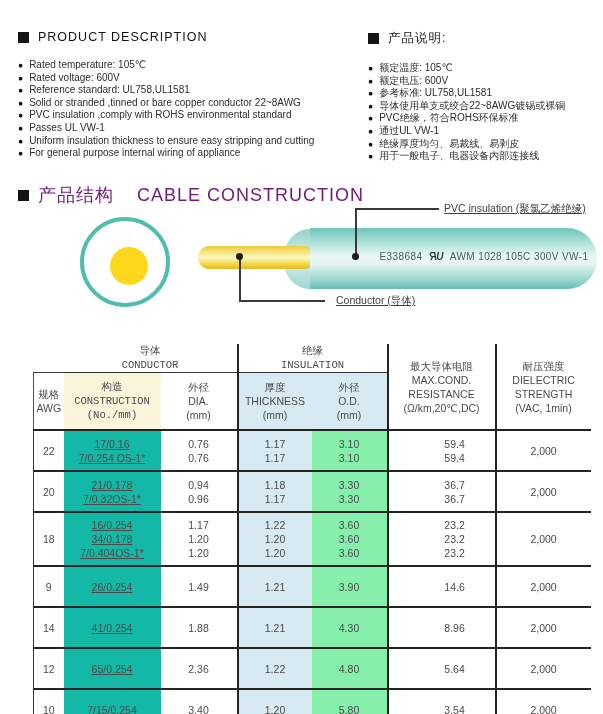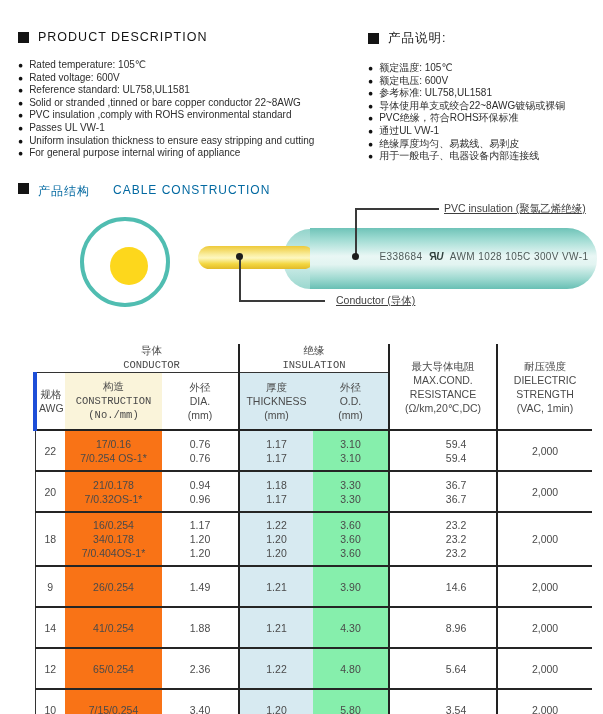--- a/index.html
+++ b/index.html
@@ -10,21 +10,21 @@
   .top-cols{position:absolute;left:18px;top:30px;width:578px;display:flex;}
   .col-en{width:350px;}
   .col-cn{width:228px;}
   .sec-title{display:flex;align-items:center;gap:9px;font-size:12.5px;letter-spacing:1px;color:#141414;margin:0 0 15px 0;font-weight:normal;}
   .sq{width:11px;height:11px;background:#141414;flex:0 0 auto;}
   ul.bullets{list-style:none;margin:0;padding:0;}
   ul.bullets li{display:flex;align-items:flex-start;gap:6px;font-size:10px;line-height:12.6px;color:#2d2d2d;}
   ul.bullets .bullet{font-size:8.5px;line-height:12.6px;color:#111;flex:0 0 auto;}
 
   
-  .sec2-title{position:absolute;left:18px;top:183px;display:flex;align-items:flex-start;gap:9px;font-size:12px;color:#0369a1;letter-spacing:1px;}
+  .sec2-title{position:absolute;left:18px;top:183px;display:flex;align-items:center;gap:9px;font-size:18px;color:#701a75;letter-spacing:1px;}
   .sec2-title .en{margin-left:14px;}
   .diagram{position:absolute;left:0;top:200px;width:603px;height:140px;}
   .xsec-ring{position:absolute;left:80px;top:17px;width:82px;height:82px;border:4px solid #50bdb1;border-radius:50%;background:#fff;}
   .xsec-core{position:absolute;left:26px;top:26px;width:38px;height:38px;border-radius:50%;background:#fdd71c;}
   .end-face{position:absolute;left:283px;top:29px;width:54px;height:60px;border-radius:50%;background:linear-gradient(180deg,#93d4cb 0%,#d9f1ee 50%,#9ad7ce 100%);z-index:1;}
   .rod{position:absolute;left:198px;top:46px;width:117px;height:23px;border-radius:11.5px;z-index:2;background:linear-gradient(180deg,#eeca39 0%,#faeea0 38%,#fdf7c0 52%,#f3d741 78%,#e2ba29 100%);}
   .jacket{position:absolute;left:310px;top:28px;width:287px;height:61px;border-radius:0 30px 30px 0;z-index:3;background:linear-gradient(180deg,#6fc3b8 0%,#9edbd2 18%,#e9f7f5 46%,#e2f4f1 60%,#9bd8cf 84%,#68bfb4 100%);}
   .cable-print{position:absolute;left:369px;top:51px;width:230px;z-index:4;text-align:center;font-size:10px;letter-spacing:0.4px;color:#4e5a58;white-space:nowrap;}
   .ul-mark{font-weight:bold;font-style:italic;color:#30403d;}
   .ul-mark .rev{display:inline-block;transform:scaleX(-1);}
@@ -33,27 +33,27 @@
   .plabel{position:absolute;font-size:10.5px;color:#3f3f3f;z-index:6;white-space:nowrap;text-decoration:underline;}
 
   
   table.spec{position:absolute;left:33px;top:344px;width:557px;border-collapse:collapse;table-layout:fixed;}
   table.spec td{text-align:center;vertical-align:middle;font-size:10.5px;color:#4a4a4a;line-height:14px;padding:0 2px;}
   td.gh{height:26px;border-bottom:1px solid #333;font-size:10px;line-height:12.5px;padding-top:2px;vertical-align:bottom;padding-bottom:2px;font-family:Liberation Mono, monospace;}
   td.gh-empty{border-left:none;}
   td.ch{height:56px;border-bottom:2px solid #222;font-size:10px;line-height:13.5px;}
   td.vh{border-bottom:2px solid #222;font-size:10px;line-height:13.5px;vertical-align:bottom;padding-bottom:5px;}
   td.v2{border-left:2px solid #222;}
-  td.bL{border-left:4px solid #1d4ed8;}
+  td.bL{border-left:1px solid #1d4ed8;}
   .bg-y{background:#faf4da;font-family:Liberation Mono, monospace;}
   .bg-b{background:#d7eaf1;}
   tbody.rows td{border-top:2px solid #252525;height:29px;padding-top:5px;padding-bottom:5px;}
   tbody.rows tr:last-child td{border-bottom:3px solid #1d1d1d;}
   tbody.rows td.col-awg{border-left:1px solid #333;text-align:center;}
-  tbody.rows td.col-construction{background:#f97316;}
+  tbody.rows td.col-construction{background:#14b8a6;text-decoration:underline;}
   tbody.rows td.col-thickness{border-left:2px solid #222;background:#d7eaf1;}
   tbody.rows td.col-od{background:#86efac;margin-top:20px;}
   tbody.rows td.col-resistance{border-left:2px solid #222;padding-left:28px;}
   tbody.rows td.col-dielectric{border-left:2px solid #222;}
 </style>
 </head>
 <body>
 
 <div class="page">
 

